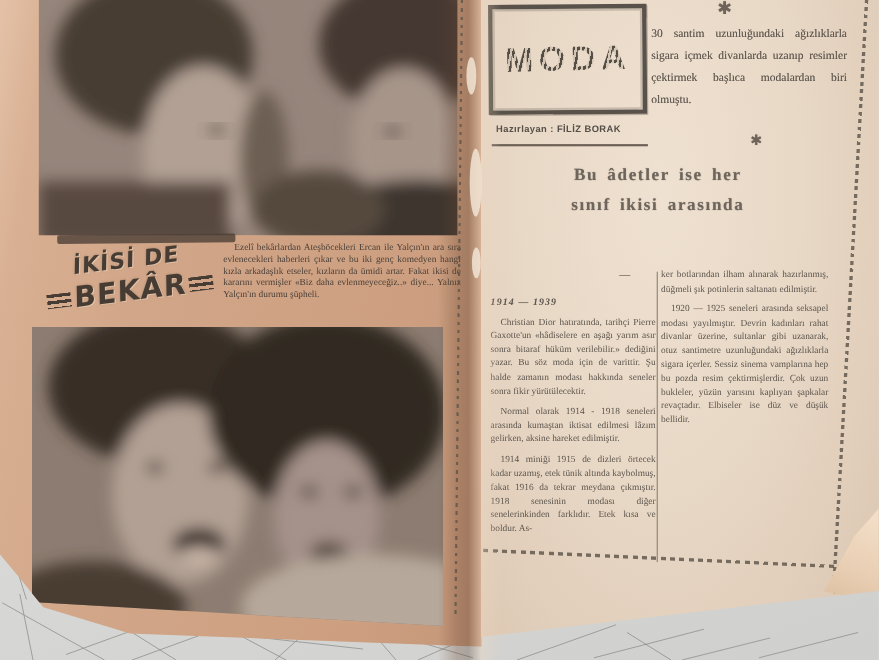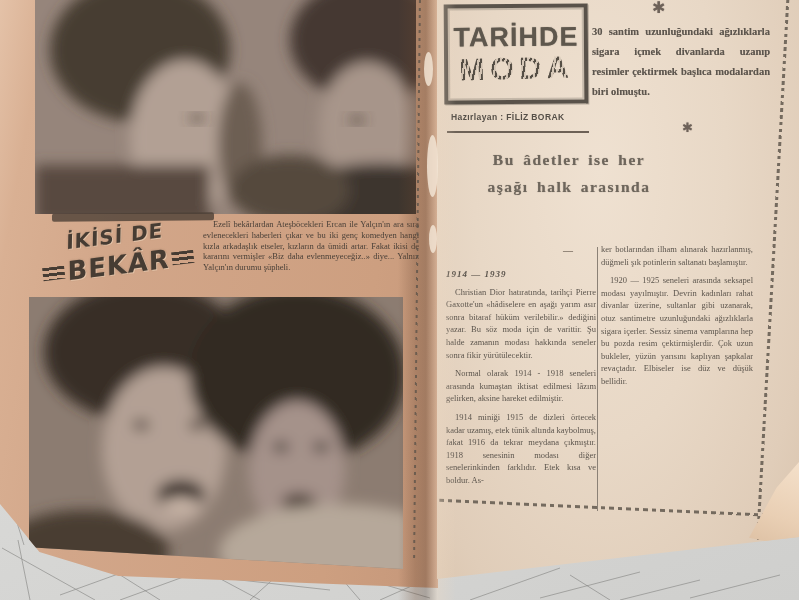--- a/index.html
+++ b/index.html
@@ -98,29 +98,29 @@
     }
   }
   #byline{
     left:14px;top:112px;width:150px;
     font-family:"Liberation Sans", sans-serif;font-weight:bold;font-size:8.5px;
     letter-spacing:.4px;color:#554f48;
   }
   #byline-rule{left:10px;top:131px;width:142px;height:2px;background:#6d6156;}
   #intro-paragraph{
     left:155px;top:22px;width:178px;
-    font-size:10.5px;line-height:20px;font-weight:bold;text-align:justify;color:#5d564e;
+    font-size:10.5px;line-height:20px;font-weight:normal;text-align:justify;color:#5d564e;
     text-shadow:0 0 .5px rgba(93,86,78,.5);
   }
   .star-icon{color:#6e6259;text-shadow:0 0 1px rgba(110,98,89,.5);}
   #star-top{left:215px;top:-2px;font-size:16px;}
   #star-mid{left:245px;top:120px;font-size:13px;}
   #squiggle-mark{left:126px;top:245px;font-size:10px;color:#7a6f63;font-weight:bold;}
   #subhead{
-    left:11px;top:146px;width:242px;text-align:center;
+    left:40px;top:146px;width:242px;text-align:center;
     font-weight:bold;font-size:15.5px;line-height:27px;letter-spacing:1.5px;word-spacing:3px;
     color:#6e665c;text-shadow:0 0 1px rgba(110,102,92,.65);
   }
   .subhead-line{display:block;white-space:nowrap;}
 
   #col-left{
     left:9px;top:268px;width:150px;height:252px;
     font-size:8.5px;line-height:12.6px;text-align:justify;color:#5c554d;
   }
   #col-left-heading{
@@ -243,49 +243,48 @@
           <ellipse cx="310" cy="255" rx="120" ry="48" fill="#b6a89a"></ellipse>
           <ellipse cx="55" cy="255" rx="85" ry="42" fill="#483c33"></ellipse>
         </g>
       </svg>
     </div>
   </div>
 
   <div id="right-page">
 
     <div id="masthead-box" class="abs">
-      <span id="masthead-line1">TARİHDE</span>
       <span id="masthead-line2">MODA</span>
     </div>
 
     <div id="byline" class="abs">Hazırlayan : FİLİZ BORAK</div>
     <div id="byline-rule" class="abs"></div>
 
     <div id="intro-paragraph" class="abs">30 santim uzunluğundaki ağızlıklarla sigara içmek divanlarda uzanıp resimler çektirmek başlıca modalardan biri olmuştu.</div>
 
     <span id="star-top" class="abs star-icon">✱</span>
     <span id="star-mid" class="abs star-icon">✱</span>
     <span id="squiggle-mark" class="abs">—</span>
 
     <div id="subhead" class="abs">
       <span class="subhead-line">Bu âdetler ise her</span>
-      <span class="subhead-line">aşağı halk arasında</span>
+      <span class="subhead-line">sınıf ikisi arasında</span>
     </div>
 
     <div id="col-left" class="abs">
       <p id="col-left-heading">1914 — 1939</p>
       <p class="article-par">Christian Dior hatıratında, tarihçi Pierre Gaxotte'un «hâdiselere en aşağı yarım asır sonra bitaraf hüküm verilebilir.» dediğini yazar. Bu söz moda için de varittir. Şu halde zamanın modası hakkında seneler sonra fikir yürütülecektir.</p>
       <p class="article-par">Normal olarak 1914 - 1918 seneleri arasında kumaştan iktisat edilmesi lâzım gelirken, aksine hareket edilmiştir.</p>
       <p class="article-par">1914 miniği 1915 de dizleri örtecek kadar uzamış, etek tünik altında kaybolmuş, fakat 1916 da tekrar meydana çıkmıştır. 1918 senesinin modası diğer senelerinkinden farklıdır. Etek kısa ve boldur. As-</p>
     </div>
 
     <div id="column-divider" class="abs"></div>
 
     <div id="col-right" class="abs">
-      <p class="article-par no-indent">ker botlarından ilham alınarak hazırlanmış, düğmeli şık potinlerin saltanatı başlamıştır.</p>
+      <p class="article-par no-indent">ker botlarından ilham alınarak hazırlanmış, düğmeli şık potinlerin saltanatı edilmiştir.</p>
       <p class="article-par">1920 — 1925 seneleri arasında seksapel modası yayılmıştır. Devrin kadınları rahat divanlar üzerine, sultanlar gibi uzanarak, otuz santimetre uzunluğundaki ağızlıklarla sigara içerler. Sessiz sinema vamplarına hep bu pozda resim çektirmişlerdir. Çok uzun bukleler, yüzün yarısını kaplıyan şapkalar revaçtadır. Elbiseler ise düz ve düşük bellidir.</p>
     </div>
 
     <div id="dotted-border-right" class="abs"></div>
     <div id="dashed-border-bottom" class="abs"></div>
     <div id="corner-curl" class="abs"></div>
   </div>
 
   <div id="gutter"></div>
   <div id="gutter-dotted"></div>

